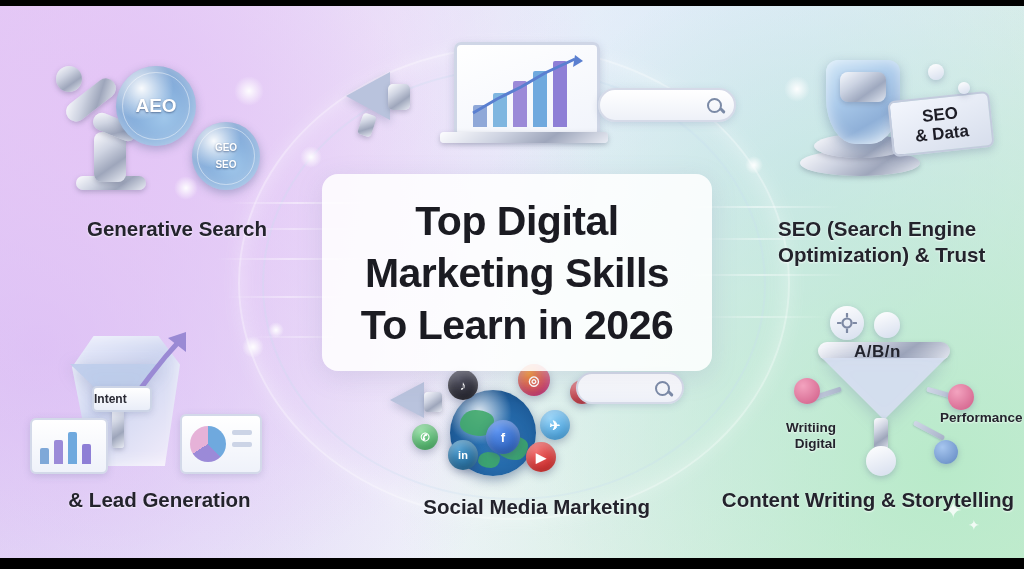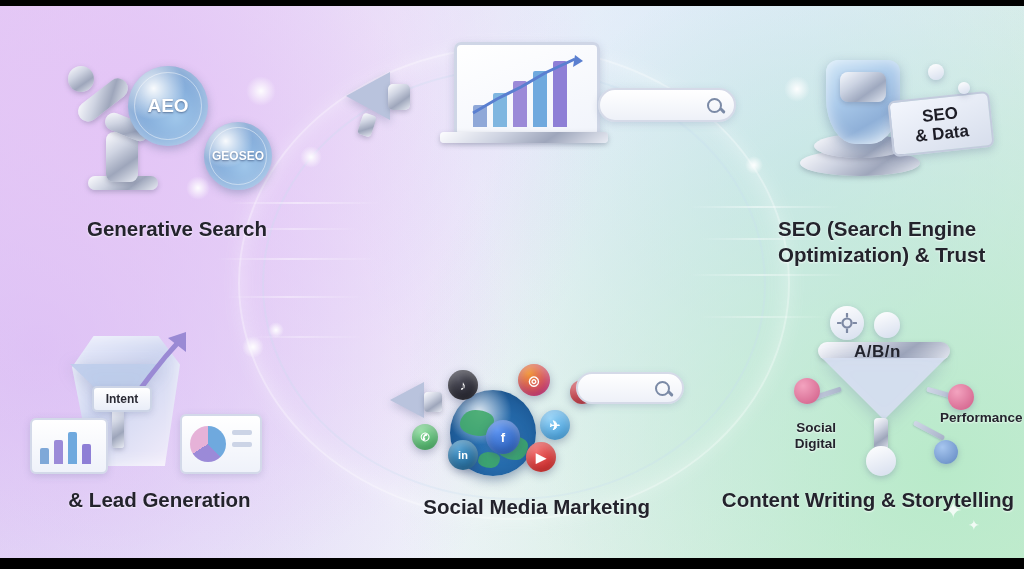--- a/index.html
+++ b/index.html
@@ -111,21 +111,21 @@
   #label-content  { left: 395px; top: 143px;  width: 245px; text-align: center; }
   #label-seo      { left: 778px; top: 210px;  width: 250px; text-align: left; }
   #label-perf     { left: 22px;  top: 481px;  width: 275px; text-align: center; }
   #label-social   { left: 385px; top: 488px;  width: 265px; text-align: right; }
   #label-writing  { left: 712px; top: 481px;  width: 312px; text-align: center; }
 
   
   .illus { position: absolute; }
 
   
-  #illus-aeo { left: 60px; top: 30px; width: 250px; height: 175px; }
+  #illus-aeo { left: 48px; top: 30px; width: 250px; height: 175px; }
   .metal {
     position: absolute;
     background: linear-gradient(145deg, #fdfdff 0%, #cfd4e2 35%, #9ea6bb 65%, #e9ecf4 100%);
     box-shadow: 0 2px 5px rgba(90,95,120,.35);
   }
   .globe {
     position: absolute;
     border-radius: 50%;
     background:
       radial-gradient(circle at 32% 28%, rgba(255,255,255,.95) 0%, rgba(255,255,255,0) 40%),
@@ -230,21 +230,21 @@
   .chip {
     position: absolute;
     background: linear-gradient(180deg, #ffffff 0%, #e9edf8 100%);
     border: 2px solid #ccd4e6;
     border-radius: 5px;
     color: #2a2a34;
     font-size: 12px;
     font-weight: bold;
     display: flex;
     align-items: center;
-    justify-content: center;
+    justify-content: flex-start;
     box-shadow: 0 2px 6px rgba(110,120,160,.25);
   }
 
   
   #illus-social { left: 390px; top: 358px; width: 300px; height: 125px; }
   .bubble {
     position: absolute;
     border-radius: 50%;
     display: flex;
     align-items: center;
@@ -346,21 +346,21 @@
       <div class="metal" style="left:28px; top:140px; width:70px; height:14px; border-radius:7px;"></div>
       <div class="metal" style="left:46px; top:96px; width:32px; height:50px; border-radius:8px;"></div>
       <div class="metal" style="left:14px; top:54px; width:58px; height:20px; border-radius:10px; transform:rotate(-38deg);"></div>
       <div class="metal" style="left:44px; top:82px; width:46px; height:18px; border-radius:9px; transform:rotate(22deg);"></div>
       <div class="metal" style="left:8px; top:30px; width:26px; height:26px; border-radius:50%;"></div>
 
       <div class="globe" style="left:68px; top:30px; width:80px; height:80px; font-size:19px;">
         <span class="meridian"></span>
         <span>AEO</span>
       </div>
-      <div class="globe" style="left:144px; top:86px; width:68px; height:68px; font-size:12px; flex-direction:row; line-height:17px;">
+      <div class="globe" style="left:144px; top:86px; width:68px; height:68px; font-size:10px; flex-direction:column; line-height:17px;">
         <span class="meridian"></span>
         <span>GEO</span>
         <span>SEO</span>
       </div>
       <div class="glow-dot" style="left:186px; top:40px; width:30px; height:30px;"></div>
       <div class="glow-dot" style="left:126px; top:140px; width:24px; height:24px;"></div>
     </div>
 
     <div class="label" id="label-aeo">
       <div>Generative Search</div>
@@ -512,25 +512,32 @@
 
       <div class="connector" style="left:6px; top:86px; width:36px; height:5px; transform:rotate(-18deg);"></div>
       <div class="connector" style="left:126px; top:86px; width:40px; height:5px; transform:rotate(16deg);"></div>
       <div class="connector" style="left:112px; top:122px; width:34px; height:5px; transform:rotate(28deg);"></div>
 
       <div class="node" style="left:-6px; top:72px; width:26px; height:26px; background:radial-gradient(circle at 35% 30%, #f3a3bf, #cf5b86);"></div>
       <div class="node" style="left:148px; top:78px; width:26px; height:26px; background:radial-gradient(circle at 35% 30%, #f3a3bf, #cf5b86);"></div>
       <div class="node" style="left:134px; top:134px; width:24px; height:24px; background:radial-gradient(circle at 35% 30%, #a7c6ef, #5f86c0);"></div>
 
       <div class="small-label" style="left:-38px; top:114px; width:74px; text-align:right;">
-        <div>Social</div>
+        <div>Writiing</div>
         <div>Digital</div>
       </div>
       <div class="small-label" style="left:140px; top:104px;">Performance</div>
     </div>
 
     <div class="label" id="label-writing">
       <div>Content Writing &amp; Storytelling</div>
     </div>
 
+    <div id="title-card">
+      <div id="title-text">
+        <div>Top Digital</div>
+        <div>Marketing Skills</div>
+        <div>To Learn in 2026</div>
+      </div>
+    </div>
 
   </div>
 </div>
 
 </body></html>

